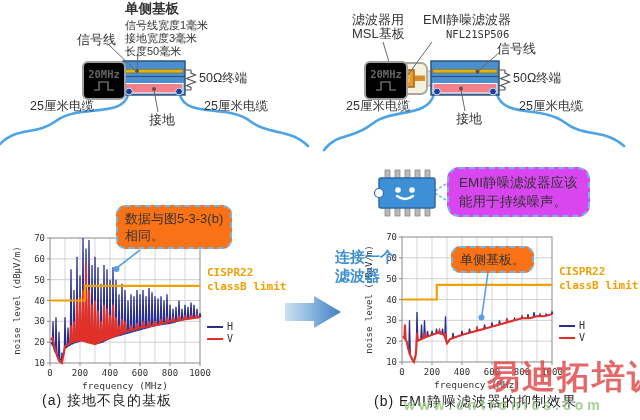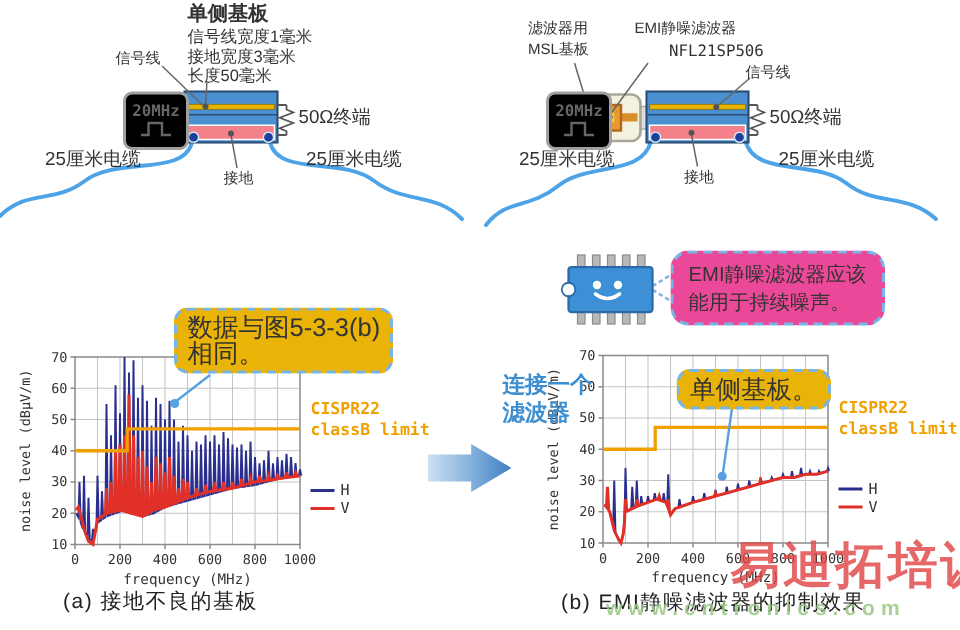--- a/index.html
+++ b/index.html
@@ -1,27 +1,27 @@
 <!DOCTYPE html>
 <html><head>
 <meta charset="utf-8">
 <style>
   html,body{margin:0;padding:0;background:#fff;}
   #stage{position:relative;width:640px;height:420px;overflow:hidden;background:#fff;
          font-family:"Liberation Sans",sans-serif;color:#333;}
   .abs{position:absolute;}
-  .lbl{position:absolute;font-size:10px;color:#333;white-space:nowrap;line-height:13px;}
+  .lbl{position:absolute;font-size:13px;color:#333;white-space:nowrap;line-height:13px;}
   .lbl-sm{font-size:11px;}
   .title-a{font-weight:bold;font-size:13.5px;}
   .srcbox{position:absolute;width:40px;height:35px;background:#000000;border:2px solid #a0a0a0;
           border-radius:6px;display:flex;flex-direction:column;align-items:center;justify-content:center;}
   .srcbox .mhz{font-size:10.5px;font-weight:bold;color:#666;line-height:11px;font-family:"DejaVu Sans Mono",monospace;}
-  .callout{position:absolute;background:#eab308;border:2px dashed #79b4e6;border-radius:9px;
-           font-size:17px;color:#333;padding:3px 7px;line-height:17px;z-index:6;white-space:nowrap;}
-  .bubble{position:absolute;background:#ec4899;border:2px dashed #79b4e6;border-radius:12px;
+  .callout{position:absolute;background:#f97316;border:2px dashed #79b4e6;border-radius:9px;
+           font-size:13px;color:#333;padding:3px 7px;line-height:17px;z-index:6;white-space:nowrap;}
+  .bubble{position:absolute;background:#d946ef;border:2px dashed #79b4e6;border-radius:12px;
           font-size:13.5px;color:#333;padding:4px 10px;line-height:19px;z-index:6;white-space:nowrap;}
   .arrow-label{position:absolute;font-size:15px;font-weight:bold;color:#3e8fd0;line-height:19px;z-index:5;}
   .big-arrow{position:absolute;width:56px;height:32px;z-index:5;
              background:linear-gradient(90deg,#cde0f2,#8db8e0 45%,#3e7fc1);
              clip-path:polygon(0 22%,52% 22%,52% 0,100% 50%,52% 100%,52% 78%,0 78%);}
   .caption{position:absolute;font-size:14px;color:#222;letter-spacing:1px;white-space:nowrap;}
   .wm-brand{position:absolute;left:487px;top:355px;font-size:33px;font-weight:bold;
             color:rgba(225,70,70,0.82);letter-spacing:2px;z-index:9;white-space:nowrap;}
   .wm-url{position:absolute;left:404px;top:397px;font-size:14px;font-weight:bold;
           color:rgba(150,200,130,0.85);letter-spacing:4px;z-index:9;white-space:nowrap;}

